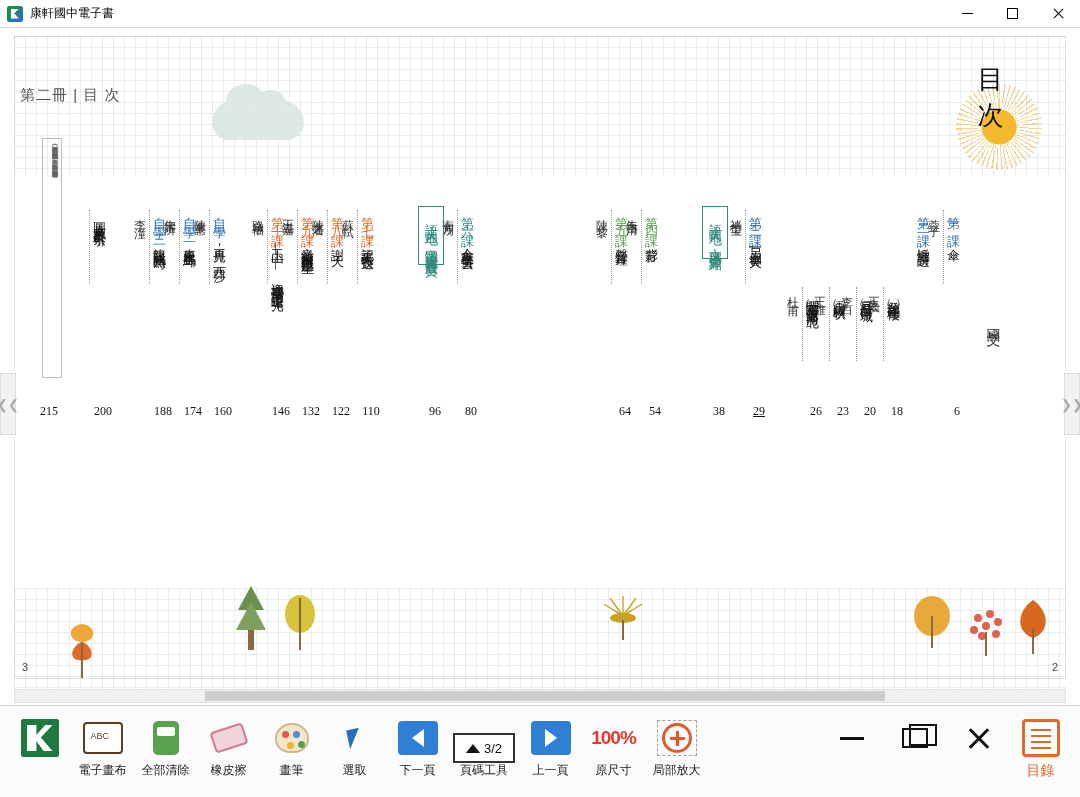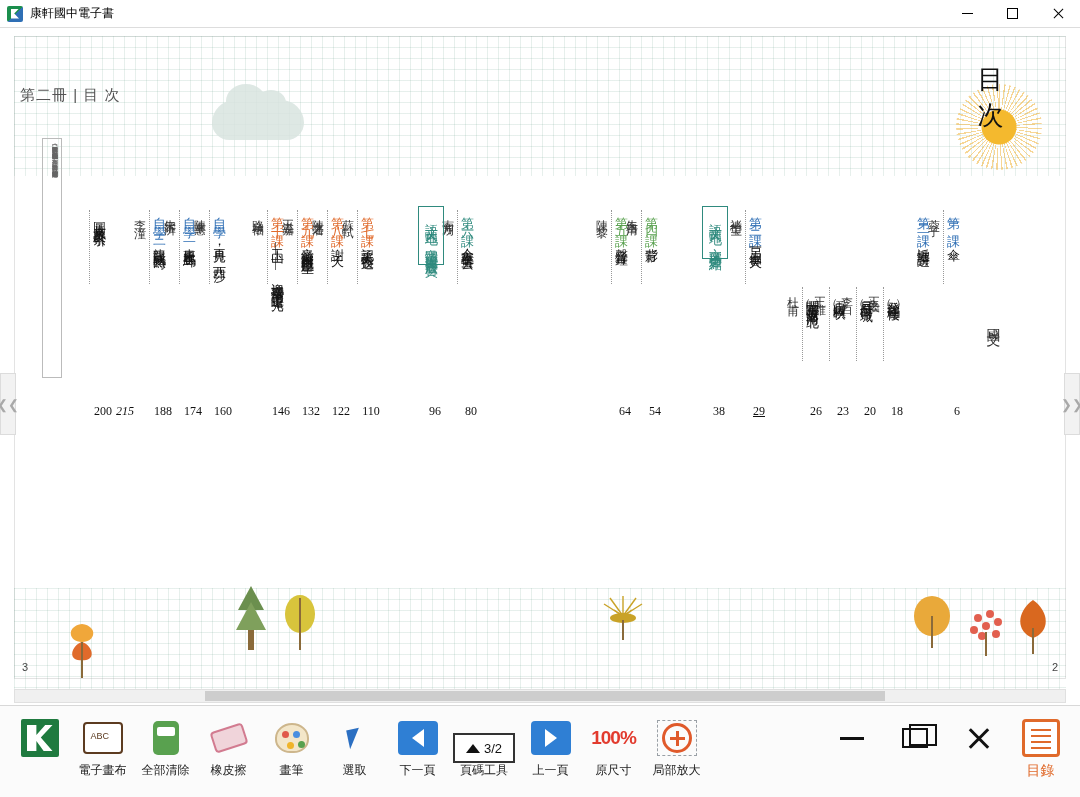--- a/index.html
+++ b/index.html
@@ -453,21 +453,21 @@
       <span class="dots"></span>
       <span class="author">李 潼</span>
     </div>
     <div class="pagenum" style="right:904px;">188</div>
 
     <div class="col plain" style="right:972px; top:178px;">
       <span class="name">圖片來源及索引</span>
       <span class="dots"></span>
     </div>
     <div class="pagenum" style="right:964px;">200</div>
-    <div class="pagenum" style="right:942px;font-style:italic;">215</div>
+    <div class="pagenum" style="right:1018px;">215</div>
 
     <svg class="deco leaf-a" viewBox="0 0 40 60">
       <path d="M20 22 C6 22 4 6 20 4 C36 6 34 22 20 22Z" fill="#f0a73a"></path>
       <path d="M20 22 C8 26 6 42 20 40 C34 42 32 26 20 22Z" fill="#e06a2b"></path>
       <line x1="20" y1="22" x2="20" y2="58" stroke="#8a6a3a" stroke-width="2"></line>
     </svg>
     <svg class="deco tree-pine" viewBox="0 0 38 68">
       <polygon points="19,2 32,26 6,26" fill="#6b8f4e"></polygon>
       <polygon points="19,18 34,46 4,46" fill="#7fa05c"></polygon>
       <rect x="16" y="46" width="6" height="20" fill="#8a6a3a"></rect>

